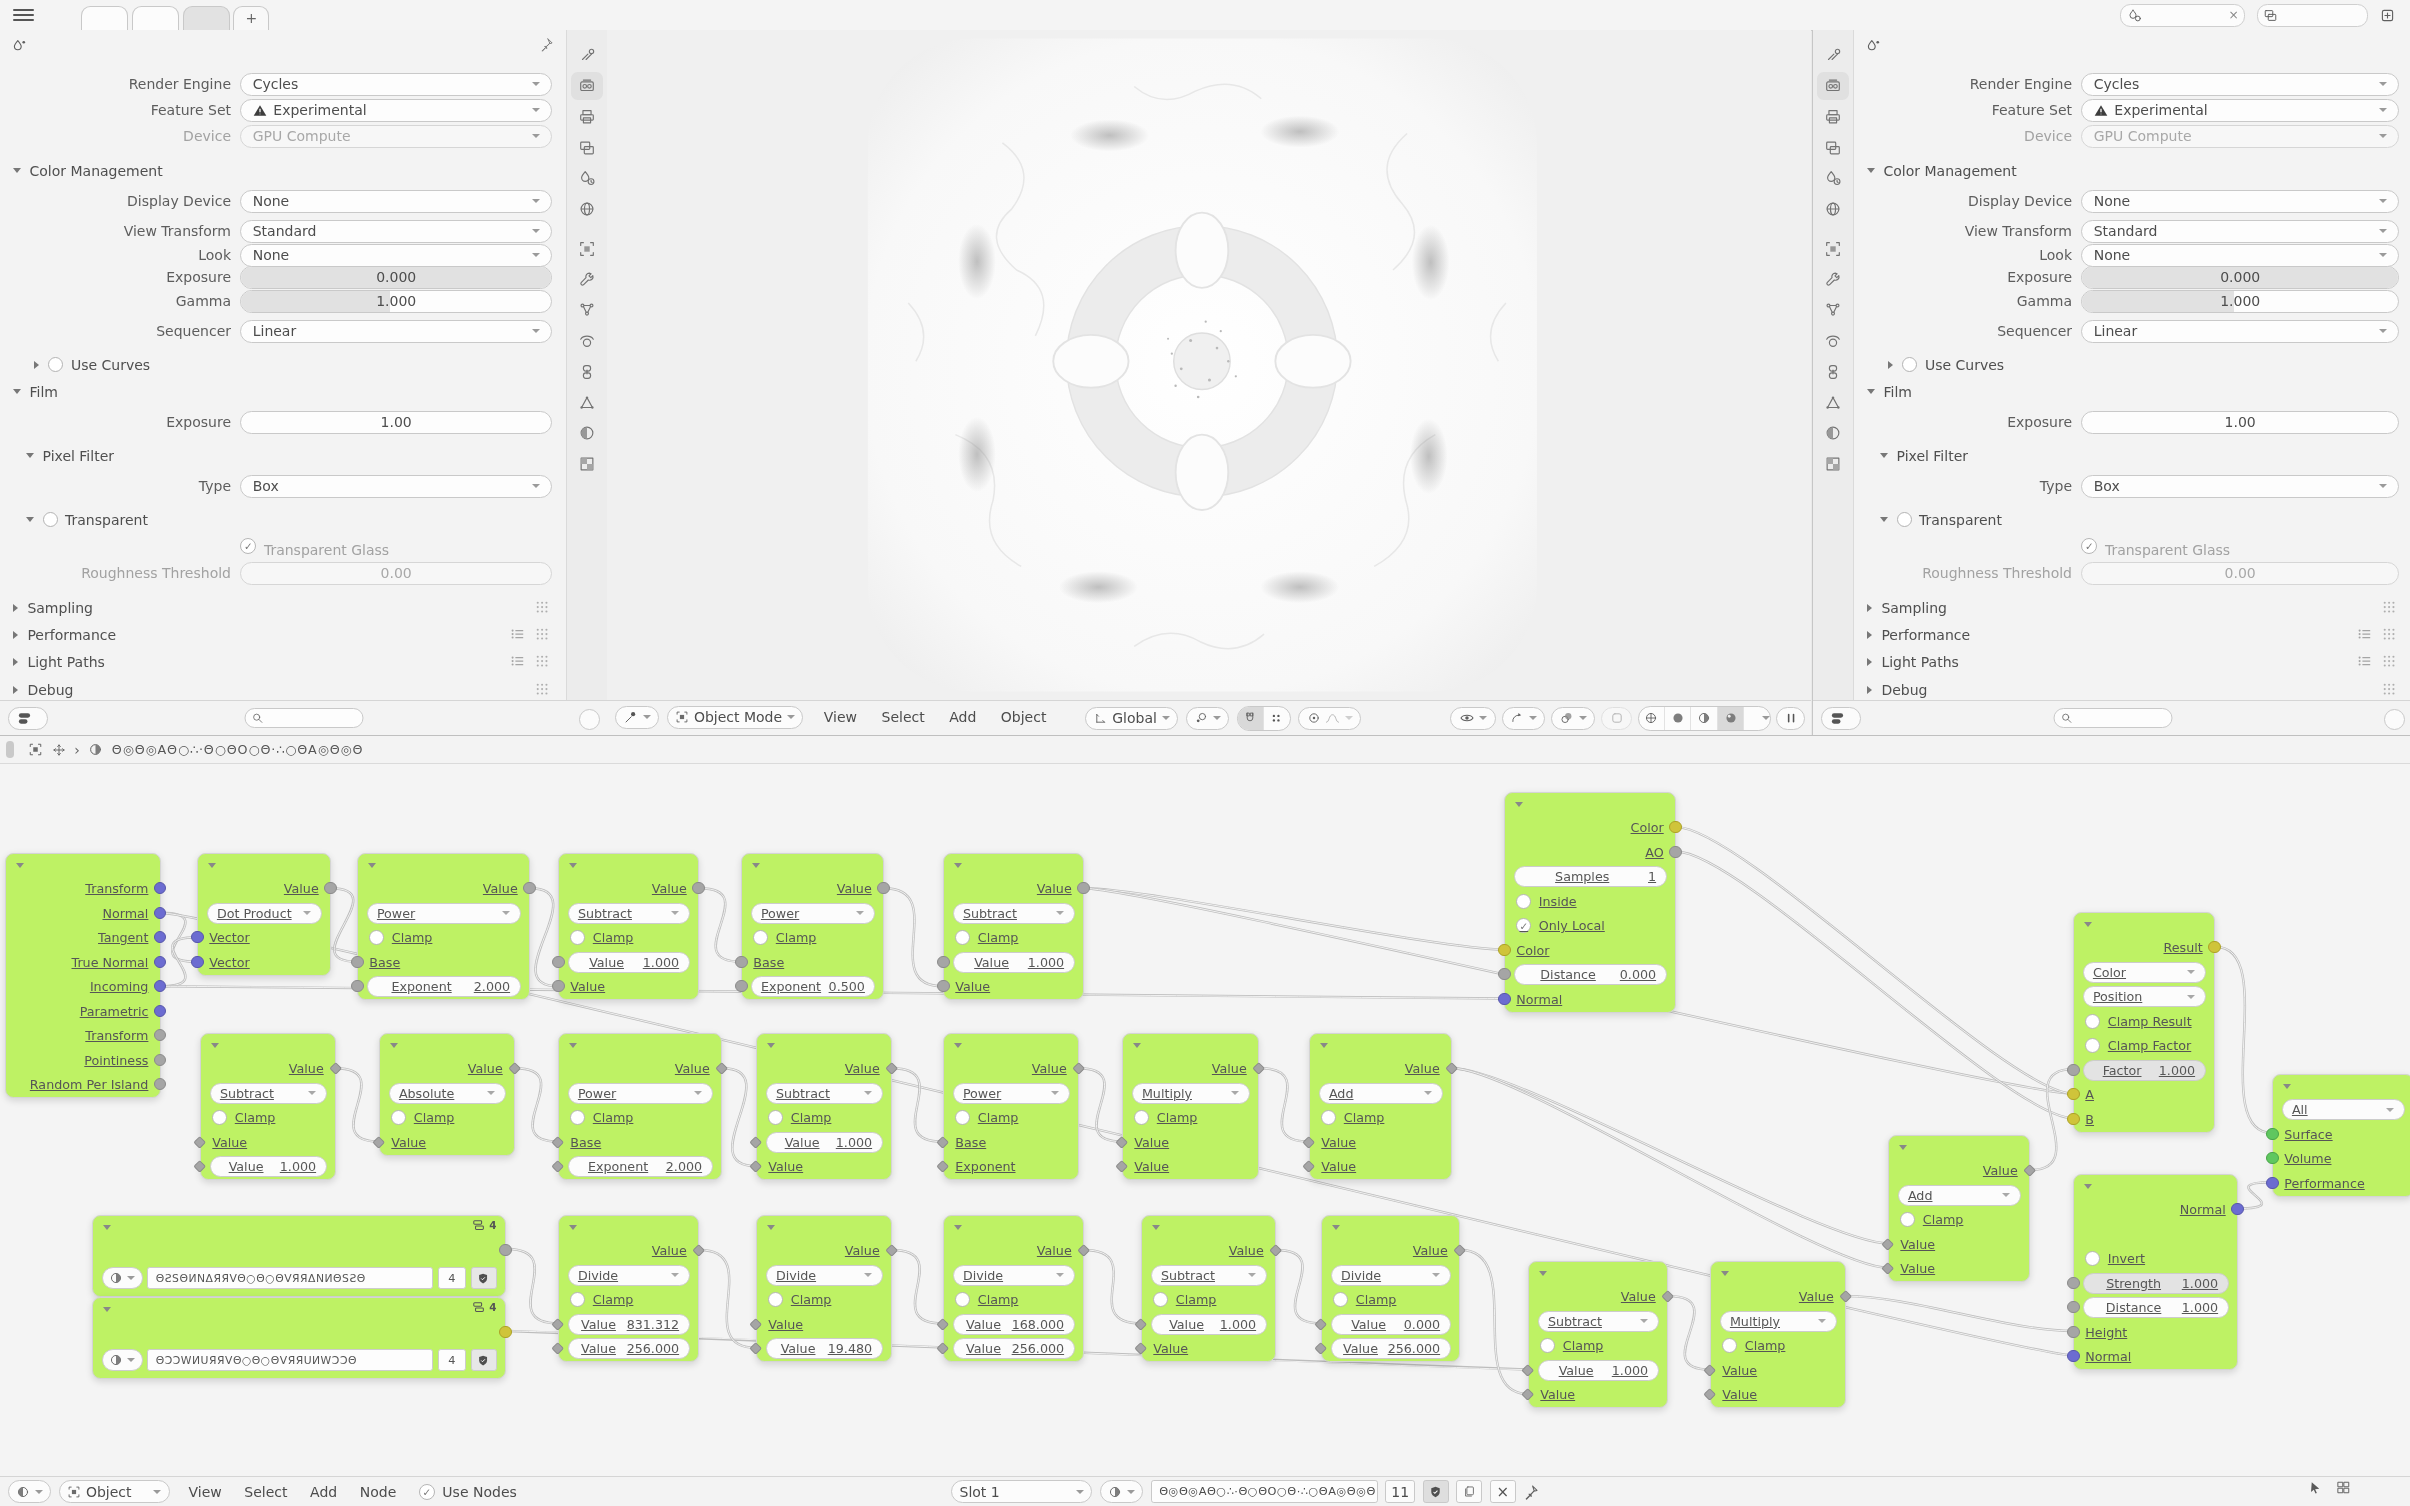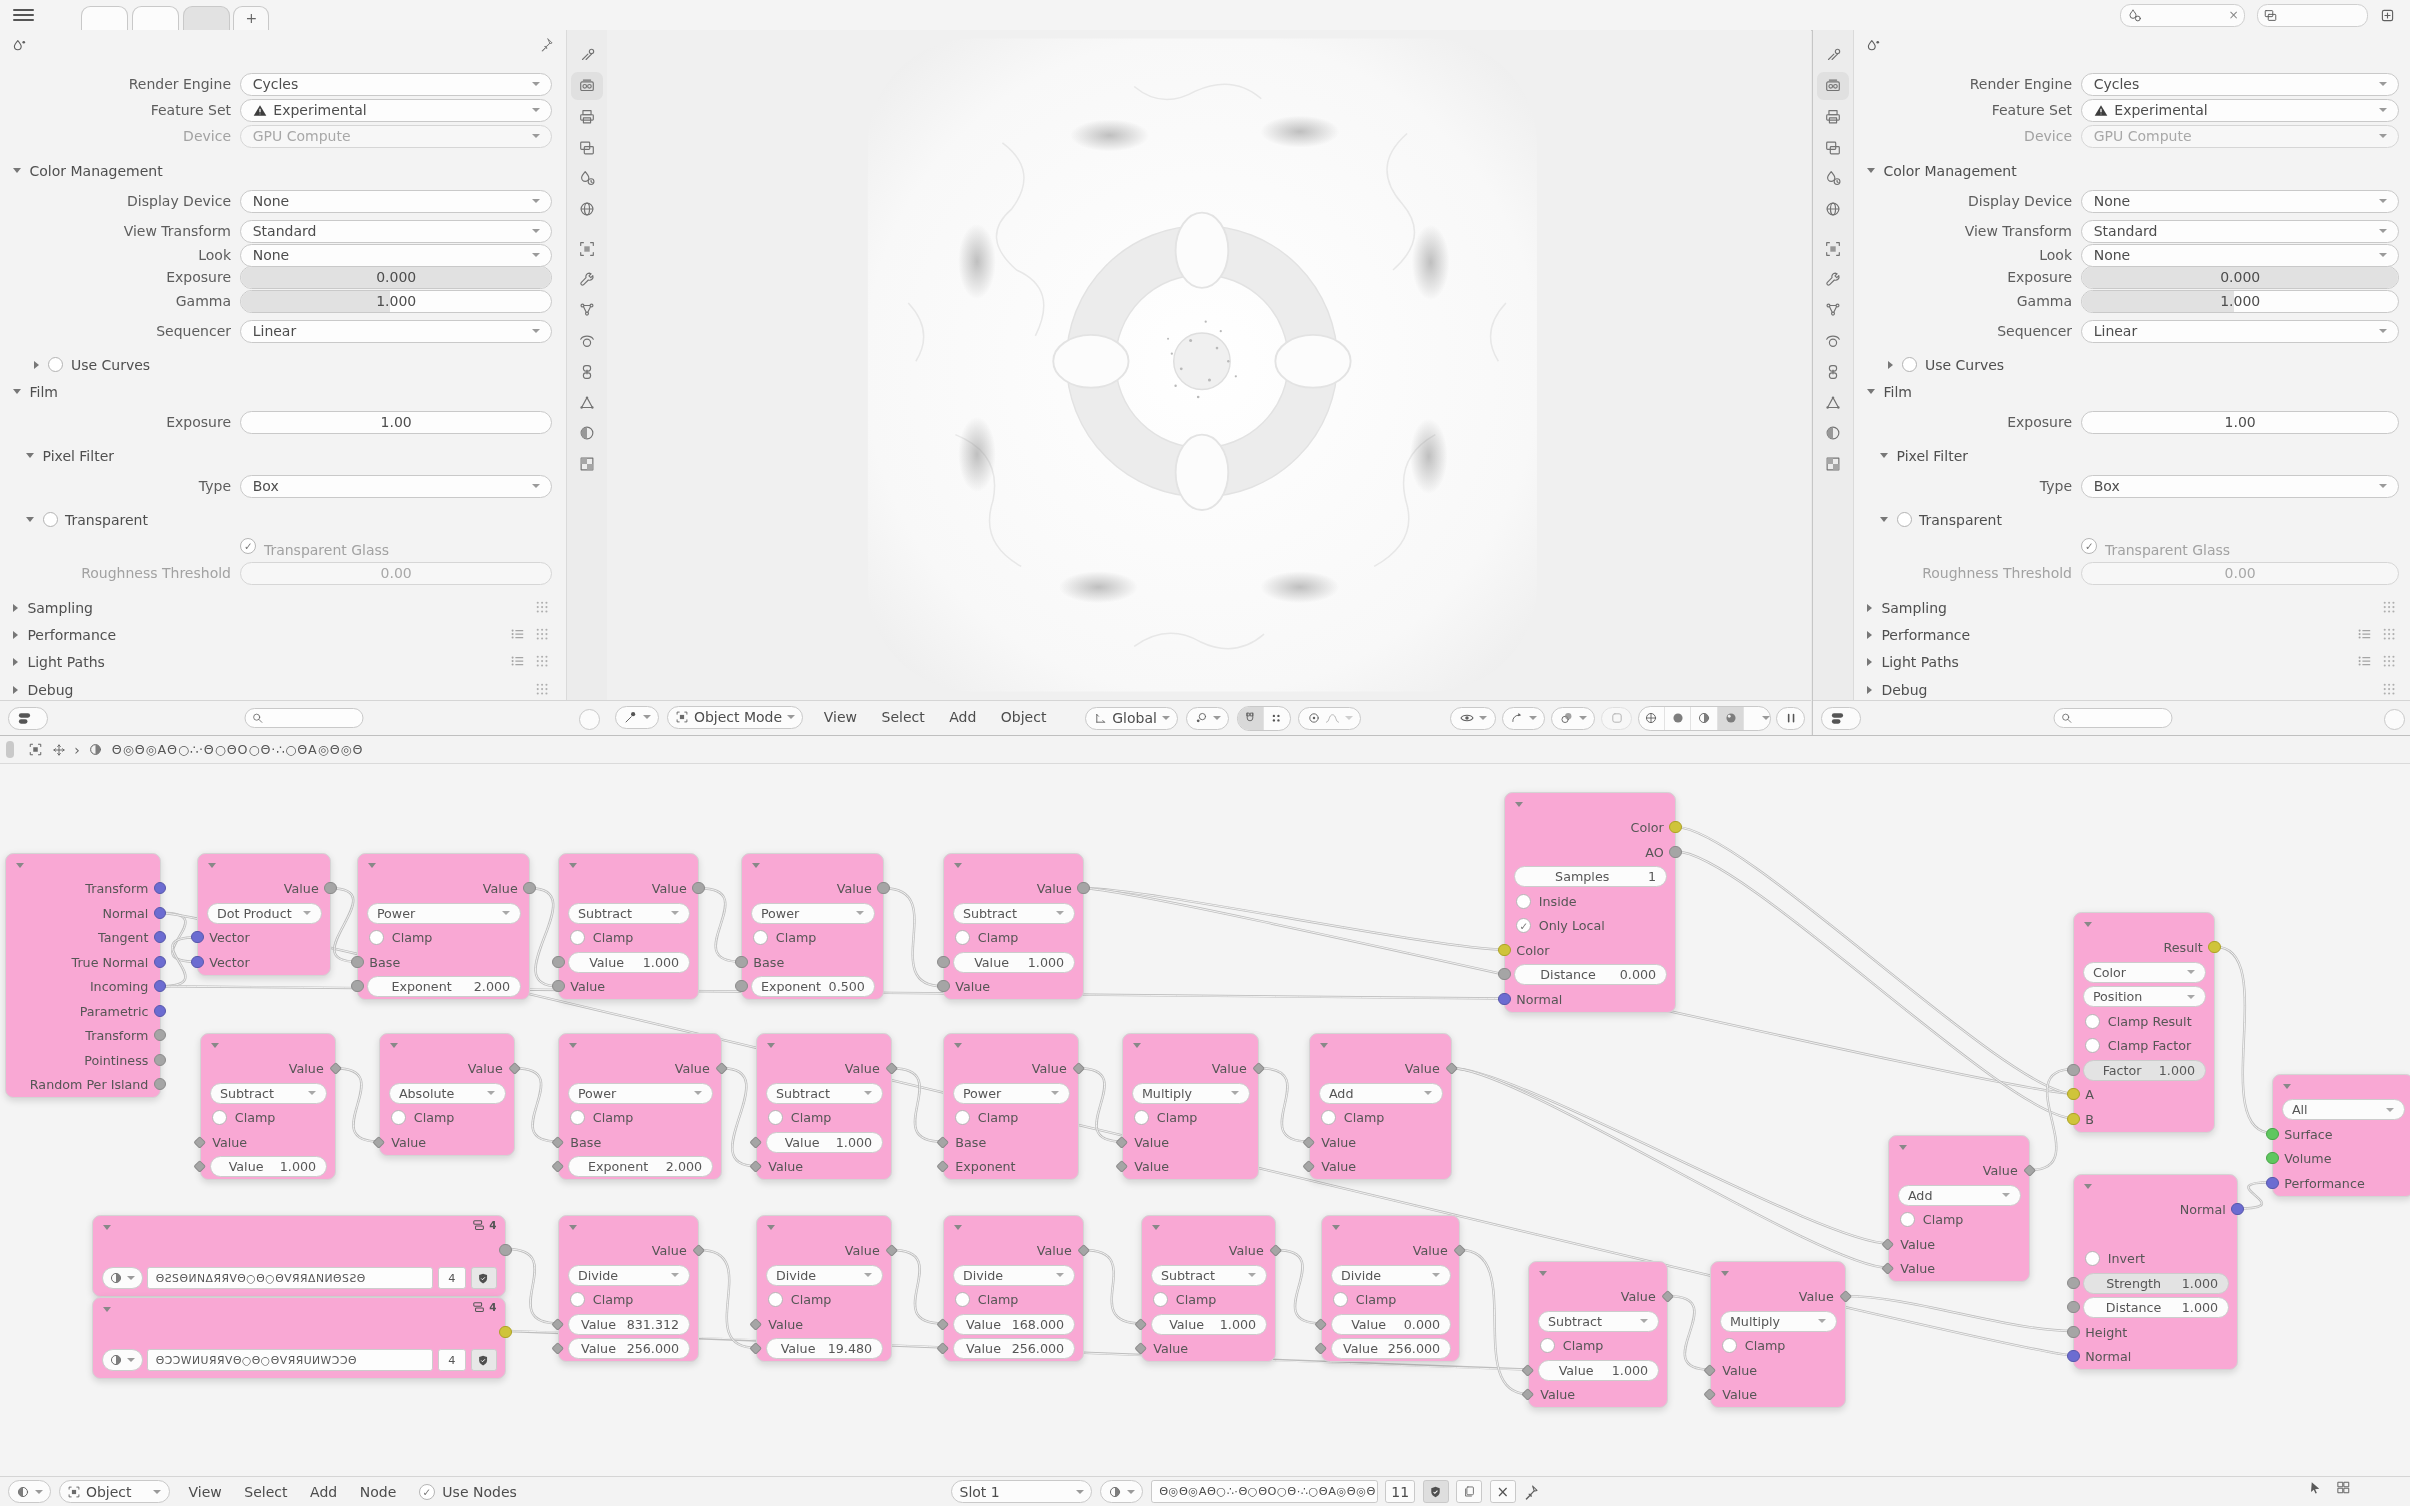--- a/index.html
+++ b/index.html
@@ -74,21 +74,21 @@
   .ghosted{opacity:.45;}
 
   
   #node-editor{position:absolute;top:735px;left:0;right:0;height:771px;background:#f4f4f4;border-top:0.9px solid #bfbfbf;}
   .ne-header{position:absolute;top:0;left:0;right:0;height:27px;background:#f3f3f3;border-bottom:0.9px solid #dadada;display:flex;align-items:center;gap:8.5px;padding-left:5.6px;color:#666;}
   .stub{width:8.5px;height:17px;background:#c9c9c9;border-radius:3.8px;margin-right:5.6px;}
   .crumb{font-size:12.7px;color:#555;letter-spacing:0.9px;}
   #node-canvas{position:absolute;top:27px;left:0;right:0;bottom:30px;overflow:hidden;}
   #wires{position:absolute;left:0;top:0;}
   #nodes{position:absolute;left:0;top:0;width:100%;height:100%;}
-  .node{position:absolute;background:#f9a8d4;border:0.9px solid #d4d4d4;border-radius:8.5px;box-shadow:0 2.8px 7.5px rgba(0,0,0,.13);font-size:12.7px;color:#565656;box-sizing:border-box;}
+  .node{position:absolute;background:#bef264;border:0.9px solid #d4d4d4;border-radius:8.5px;box-shadow:0 2.8px 7.5px rgba(0,0,0,.13);font-size:12.7px;color:#565656;box-sizing:border-box;text-decoration:underline;}
   .n-head{height:22.6px;position:relative;}
   .n-chev{position:absolute;left:10.4px;top:8.5px;width:0;height:0;border-left:4.2px solid transparent;border-right:4.2px solid transparent;border-top:5.2px solid #888;}
   .n-row{position:relative;height:24.5px;display:flex;align-items:center;padding:0 11.3px;}
   .n-out{justify-content:flex-end;}
   .sock{position:absolute;width:12.2px;height:12.2px;border-radius:50%;top:5.6px;box-sizing:border-box;}
   .sock.in{left:-6.6px;} .sock.out{right:-6.6px;}
   .sock.diamond{width:9.4px;height:9.4px;border-radius:1.9px;transform:rotate(45deg);top:7.5px;}
   .sock.diamond.in{left:-5.6px;} .sock.diamond.out{right:-5.6px;}
   .sock.purple{background:#6c6cd1;border:0.9px solid #5757ab;}
   .sock.gray{background:#a5a5a5;border:0.9px solid #8b8b8b;}

